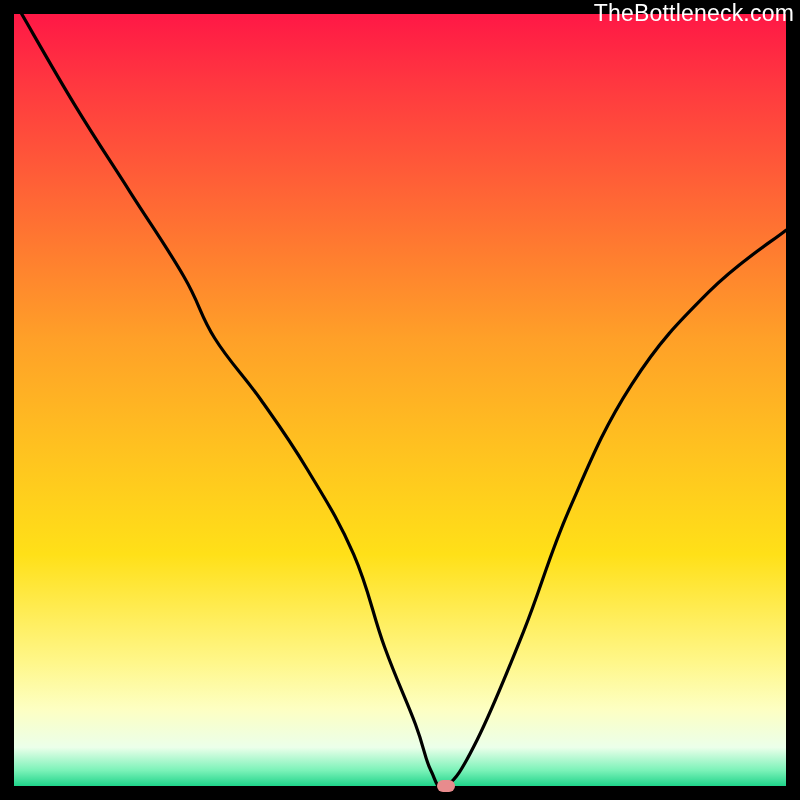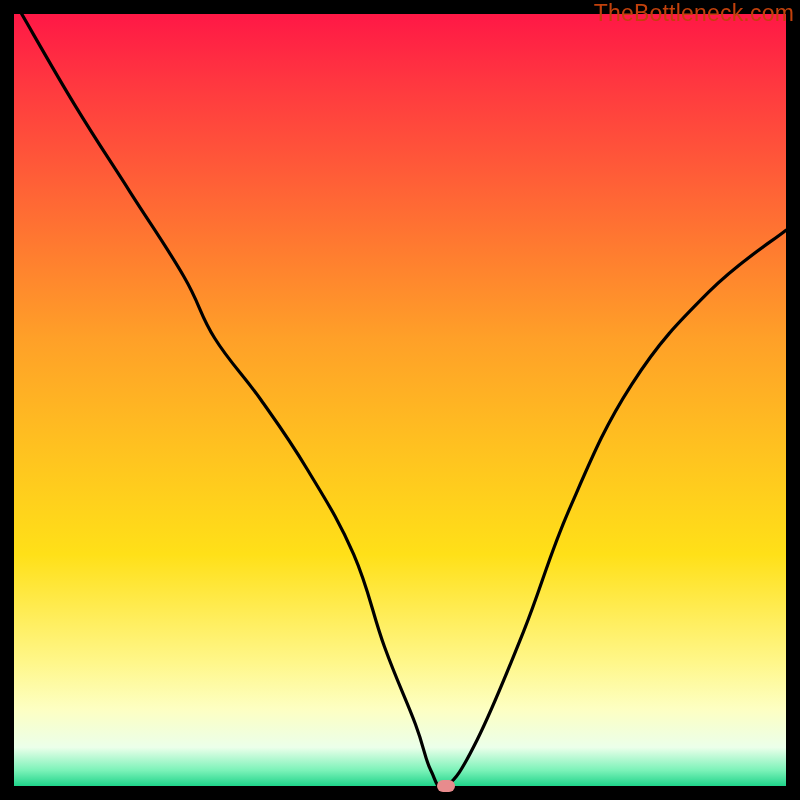--- a/index.html
+++ b/index.html
@@ -38,21 +38,21 @@
       #fdffc2 90%,
       #ebffea 95%,
       #7af2b8 98%,
       #1fd38a 100%
     );
   }
   .watermark {
     position: absolute;
     top: 0px;
     right: 6px;
-    color: #c2410c;
+    color: #ffffff;
     font-size: 23px;
     font-weight: 400;
     letter-spacing: 0.2px;
     user-select: none;
   }
   .curve {
     position: absolute;
     left: 14px;
     top: 14px;
     width: 772px;

